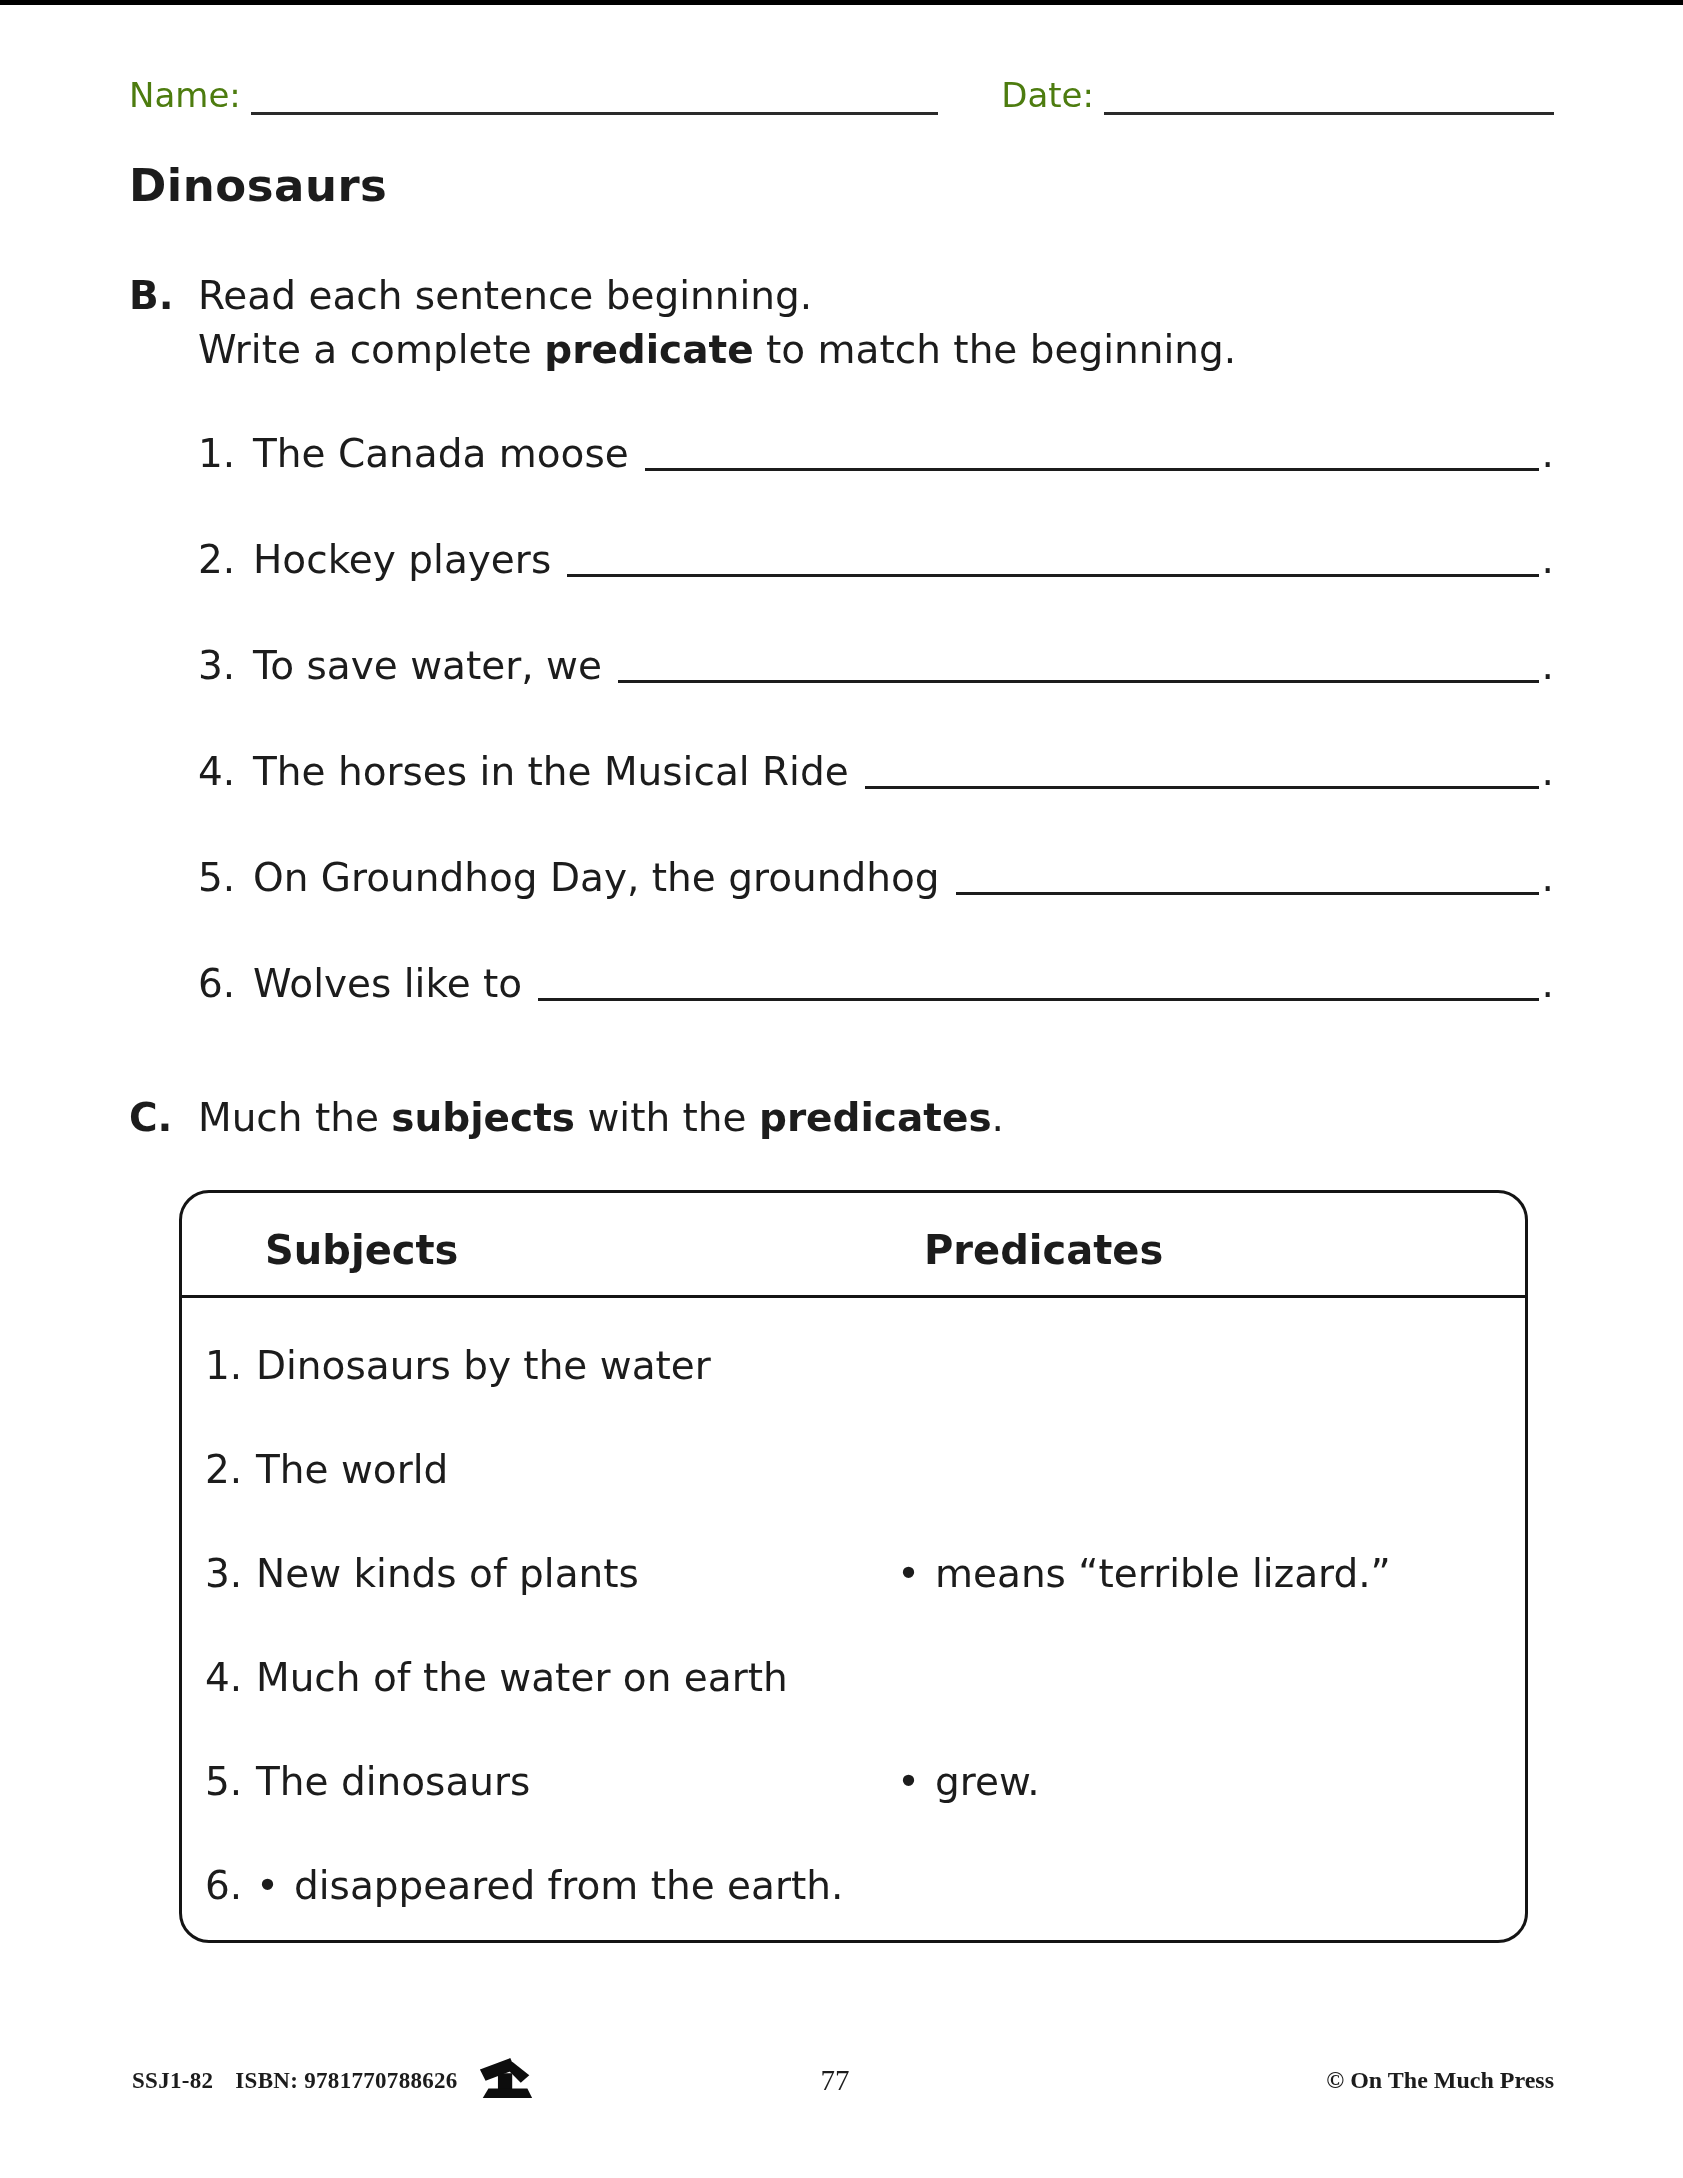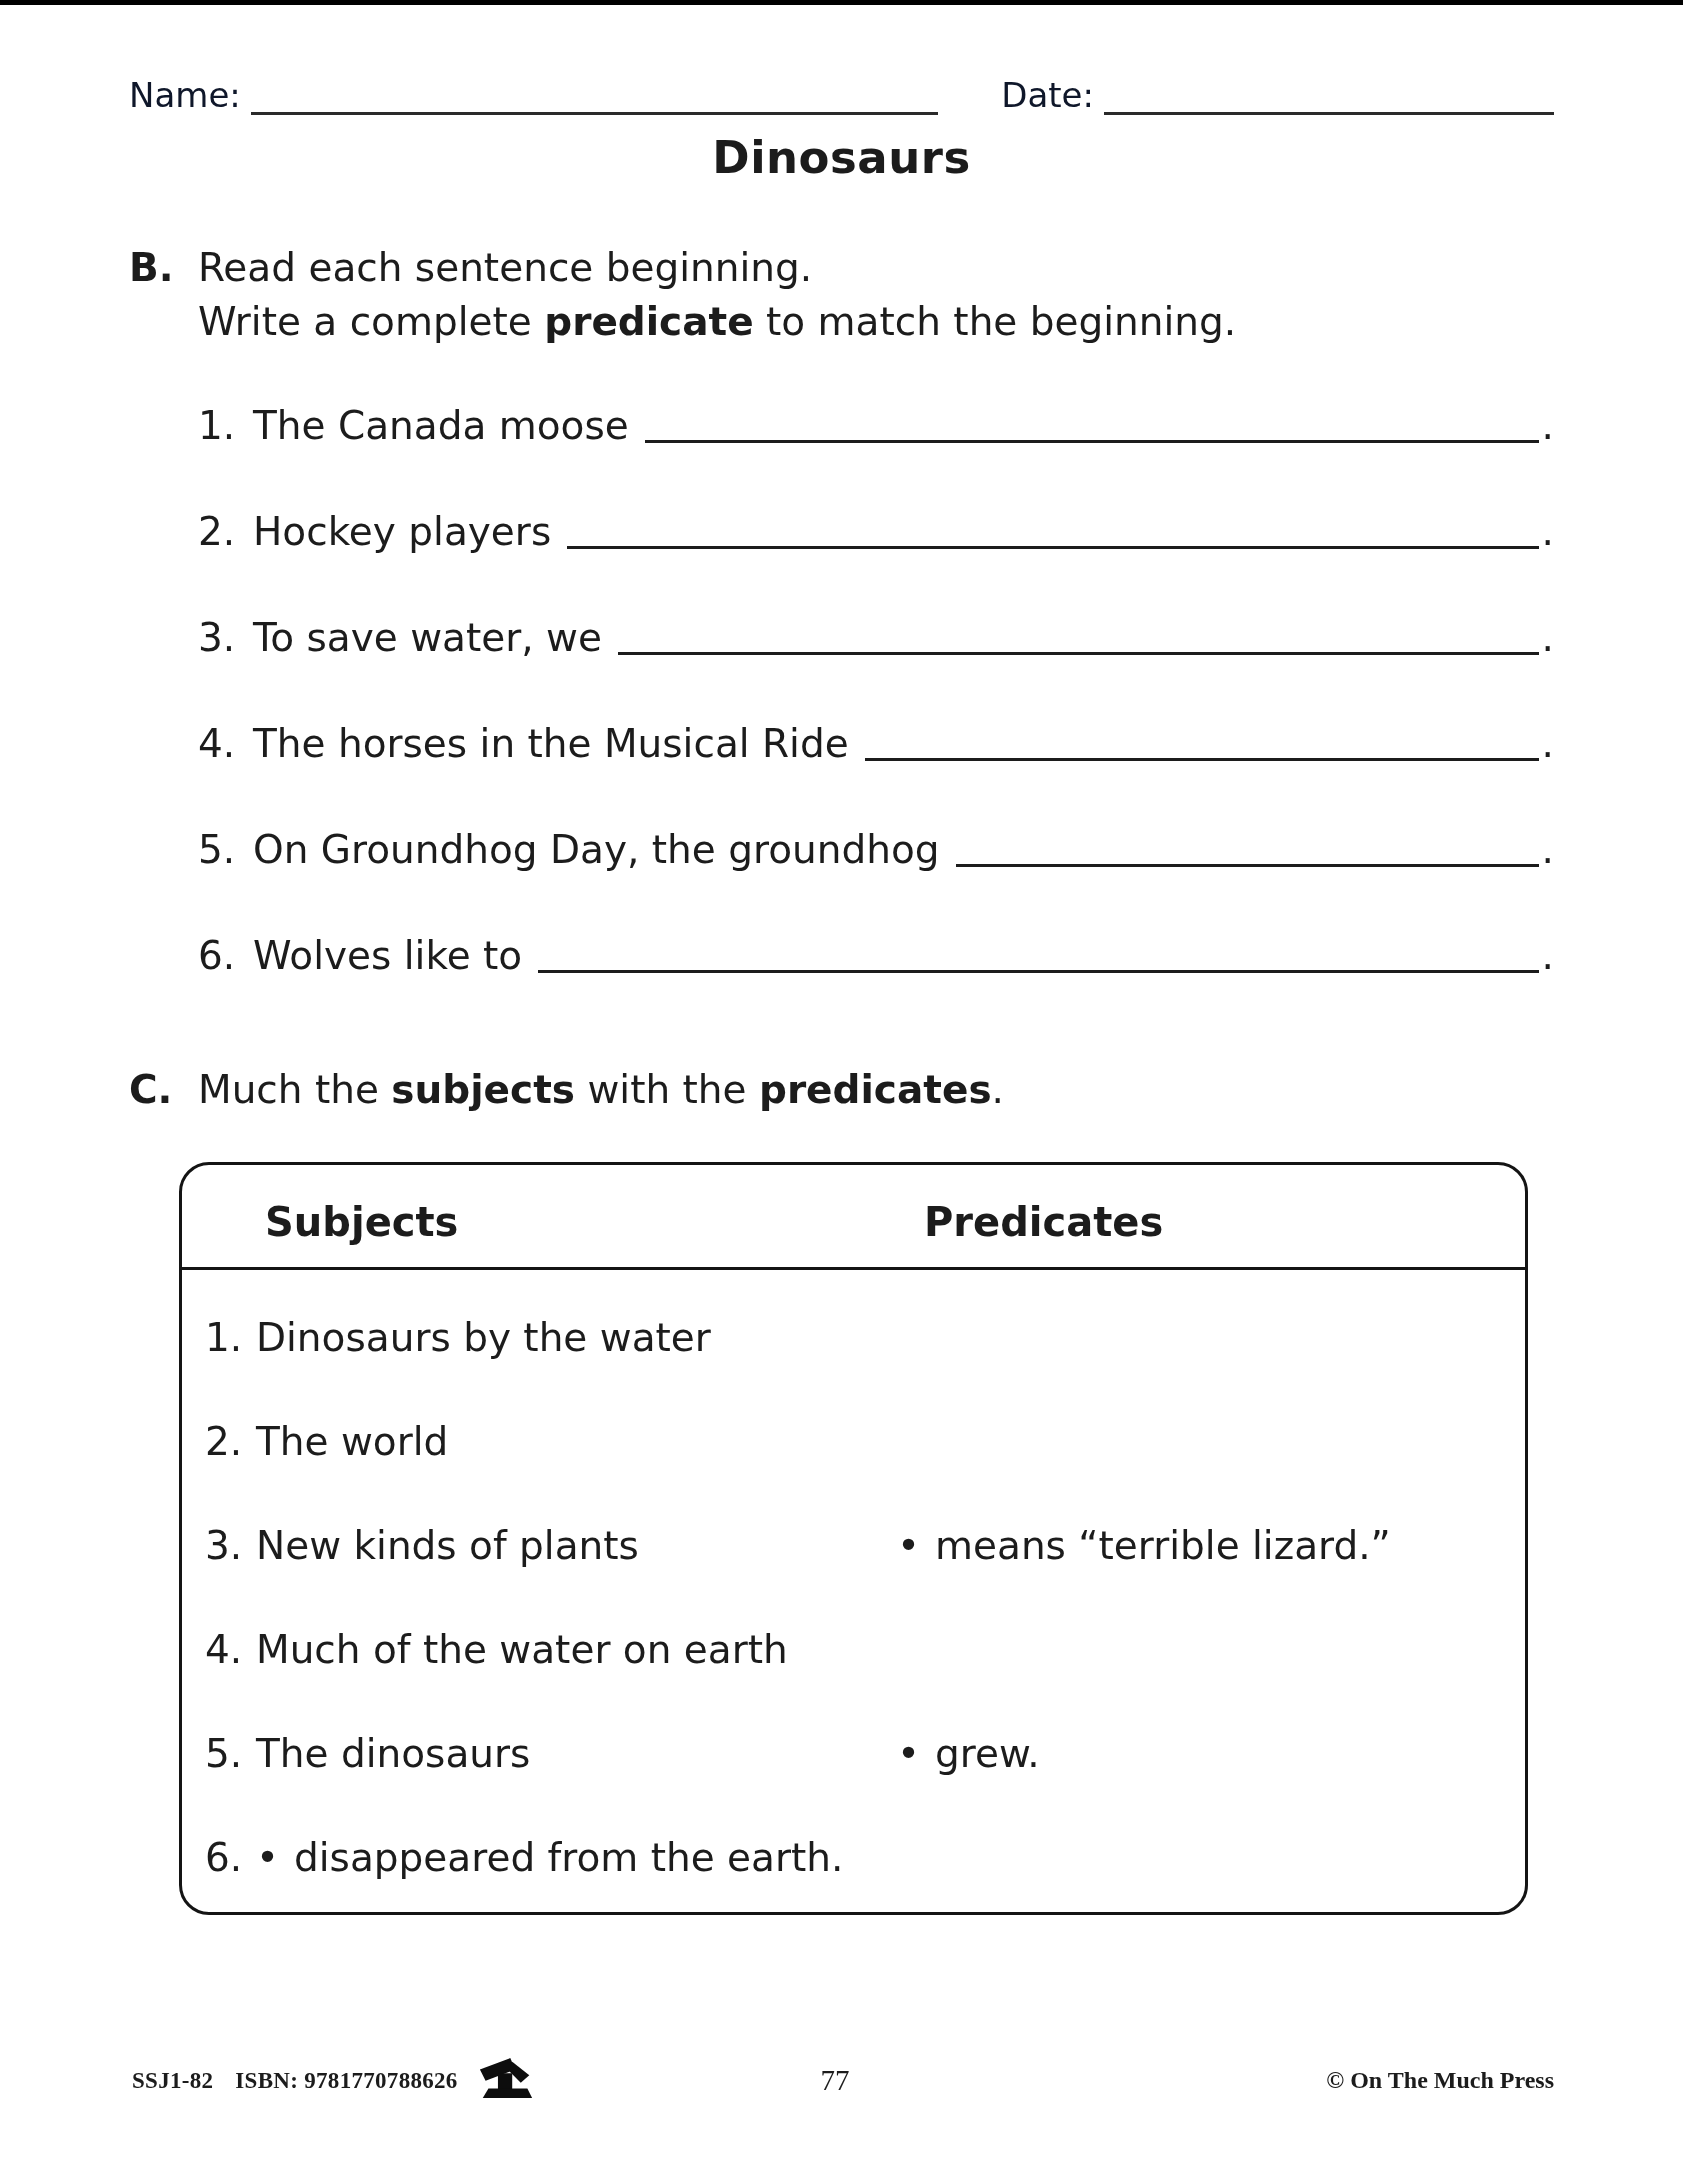--- a/index.html
+++ b/index.html
@@ -11,28 +11,28 @@
     color: #1c1c1c;
     overflow: hidden;
   }
   .top-edge {
     position: absolute; top: 0; left: 0; width: 100%; height: 5px;
     background: #000;
   }
   .page { padding: 73px 129px 0 129px; }
 
   
-  .name-date-row { display: flex; align-items: flex-end; font-size: 34px; color: #0f172a; }
+  .name-date-row { display: flex; align-items: flex-end; font-size: 34px; color: #4d7c0f; }
   .nd-label { white-space: nowrap; padding-right: 10px; }
   .write-line { border-bottom: 3px solid #2a2a2a; height: 42px; }
   .name-line { flex: 1; margin-right: 63px; }
   .date-line { width: 450px; }
 
   
-  h1.title { text-align: center; font-size: 45px; font-weight: bold; margin-top: 16px; letter-spacing: 0.5px; }
+  h1.title { text-align: left; font-size: 45px; font-weight: bold; margin-top: 44px; letter-spacing: 0.5px; }
 
   
   .section-head { display: flex; font-size: 39px; line-height: 1.38; }
   .section-b-head { margin-top: 57px; }
   .section-c-head { margin-top: 83px; }
   .section-label { font-weight: bold; width: 69px; flex: none; }
   .instr b { font-weight: bold; text-align: right; }
 
   
   .b-items { margin-top: 53px; margin-left: 69px; }

